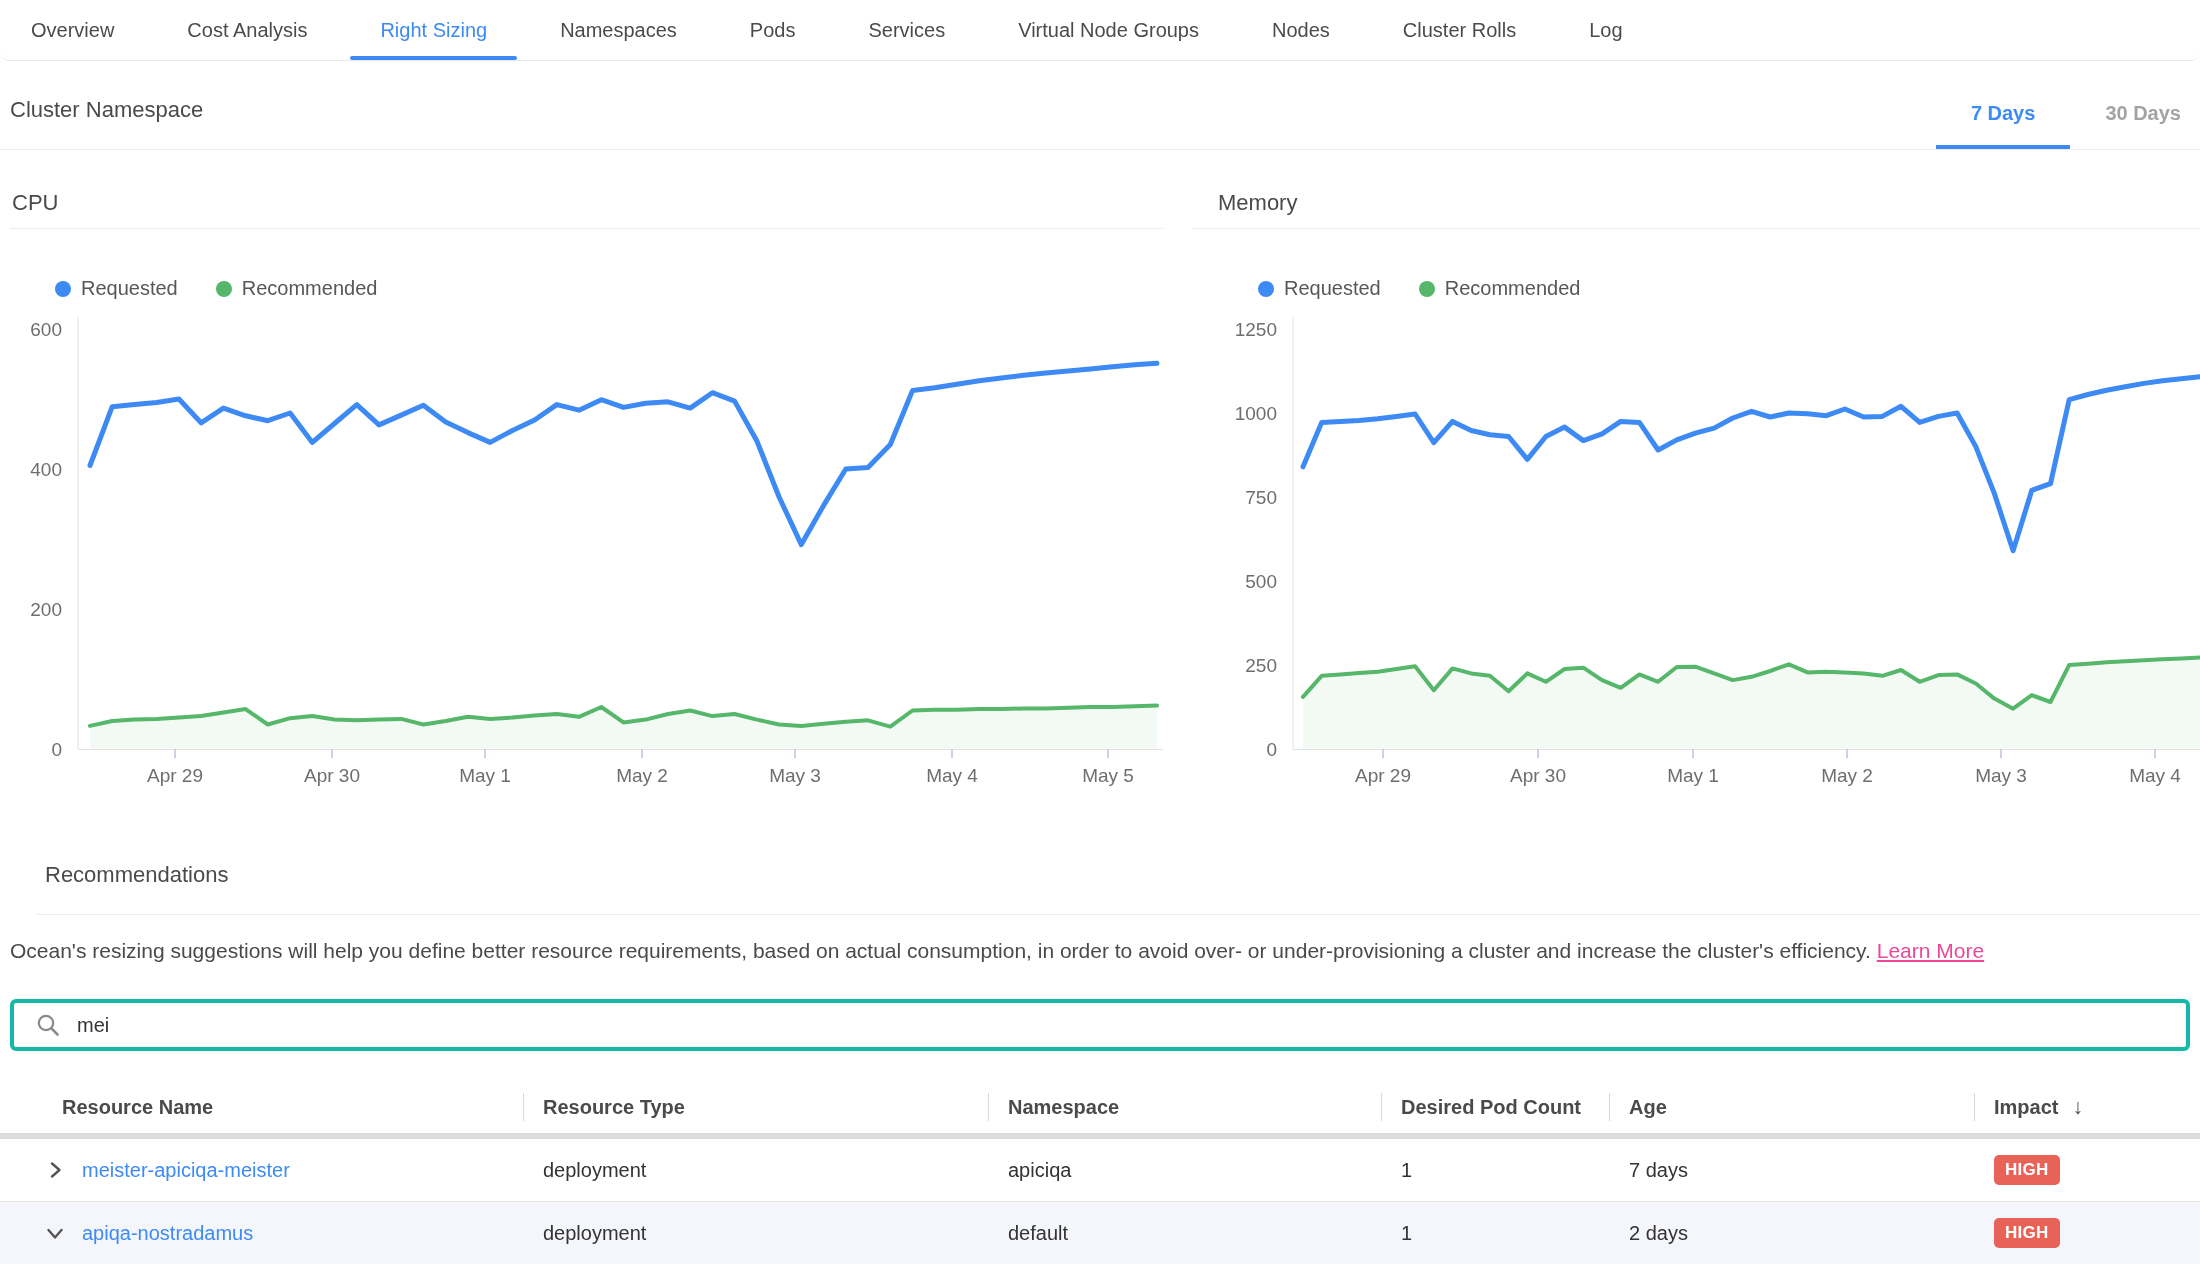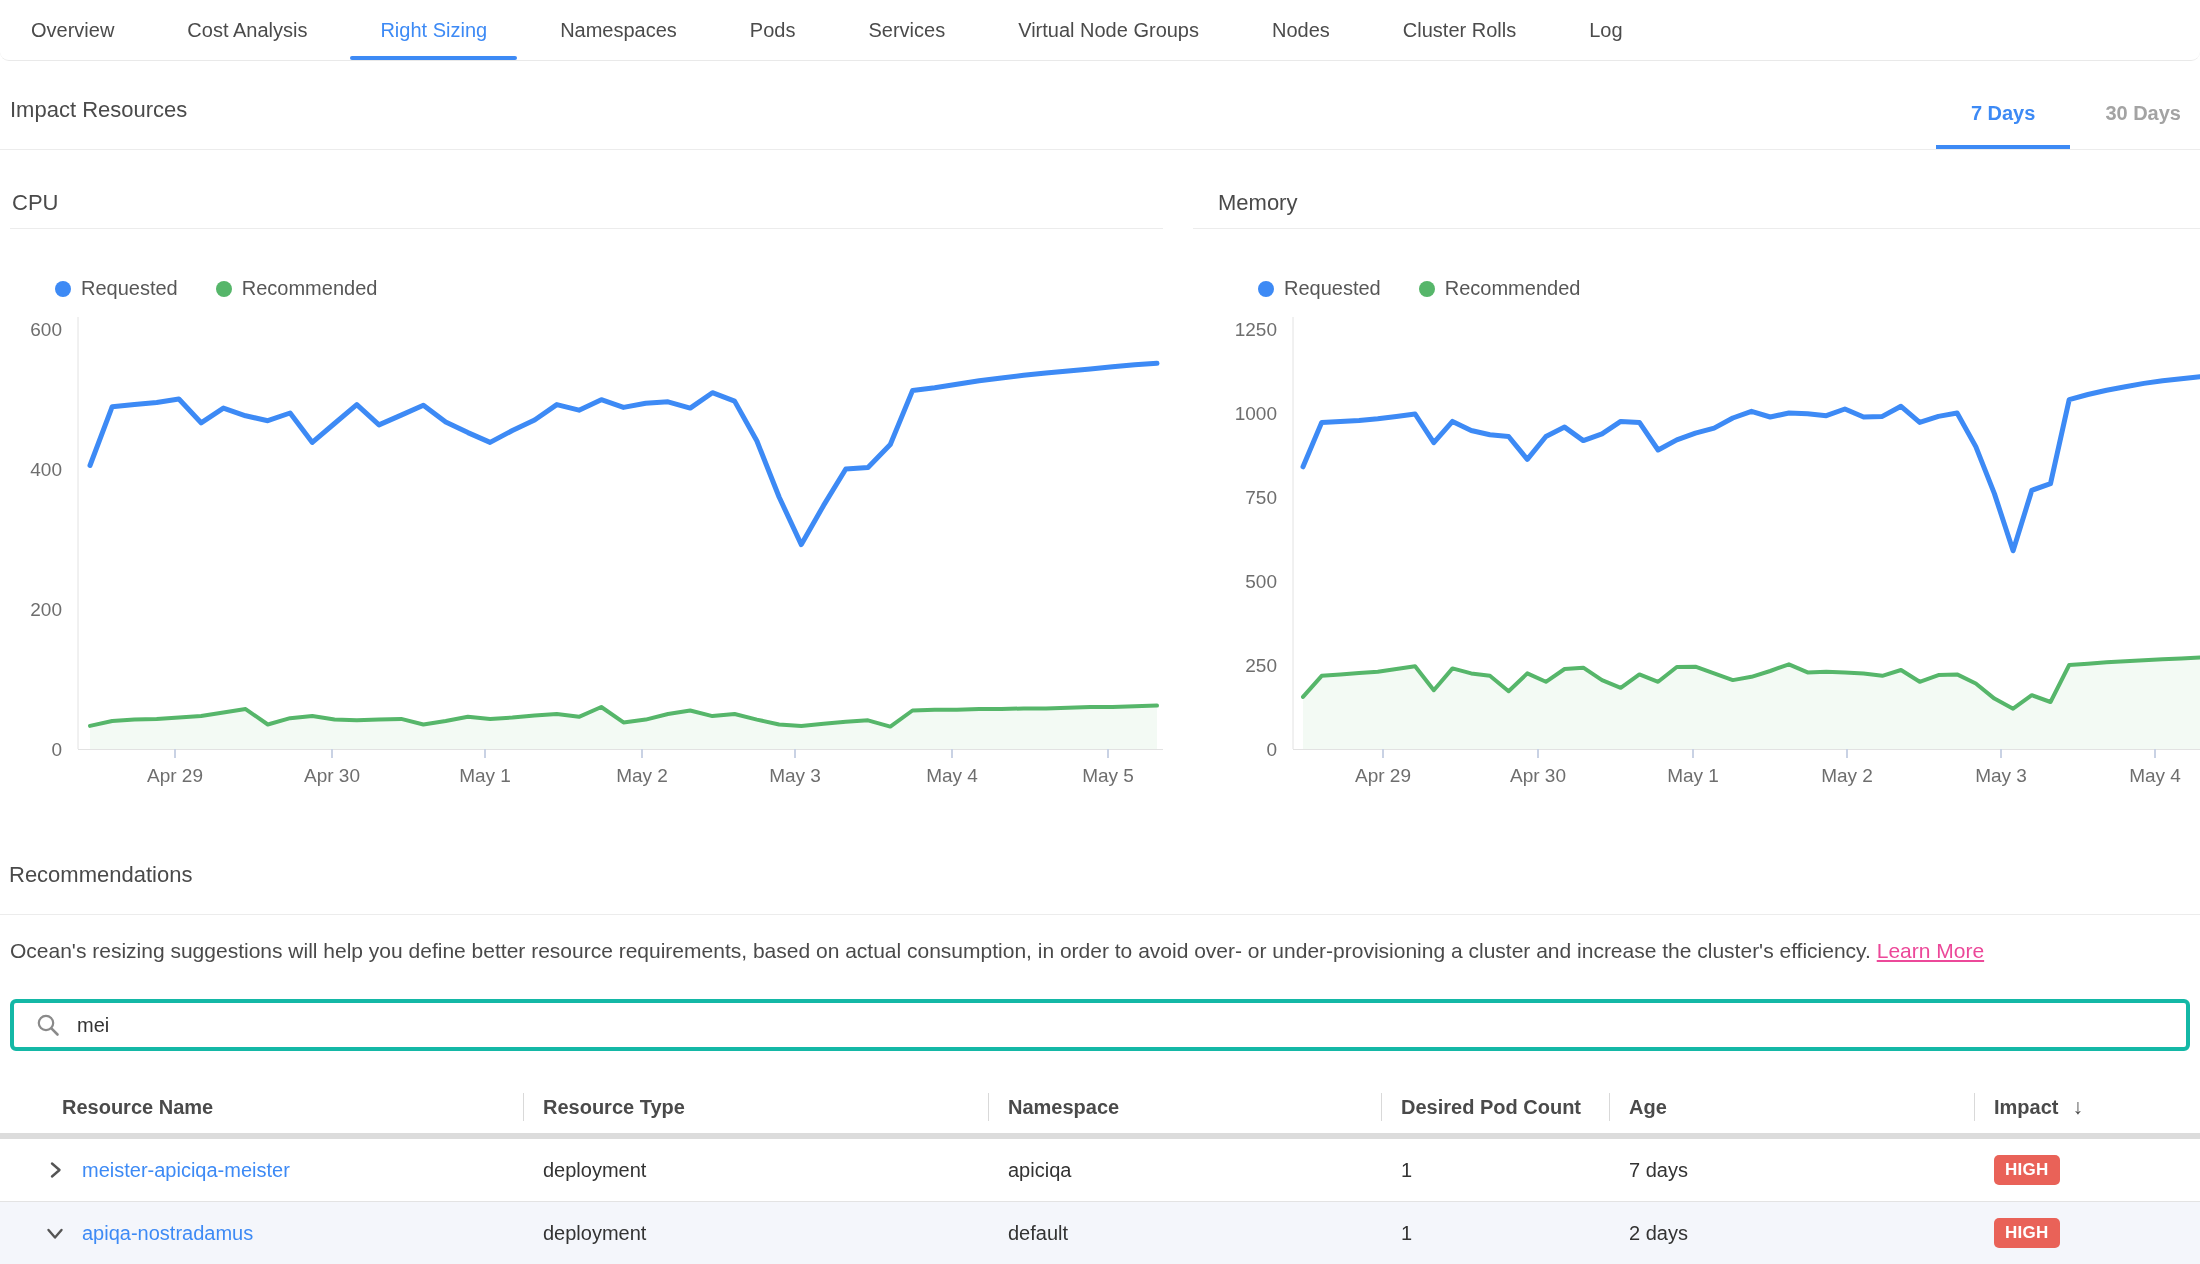--- a/index.html
+++ b/index.html
@@ -54,21 +54,21 @@
   }
   .memory .chart-title { padding-left: 25px; }
   .legend { display: flex; align-items: center; gap: 38px; margin: 48px 0 14px 45px; }
   .memory .legend { margin-left: 65px; }
   .legend-item { display: flex; align-items: center; gap: 10px; font-size: 20px; color: #575757; cursor: pointer; }
   .legend-dot { width: 16px; height: 16px; border-radius: 50%; flex: none; }
   .chart-svg { display: block; }
   .chart-svg text { font-family: "Liberation Sans", "DejaVu Sans", sans-serif; }
 
   
-  .reco-header { border-bottom: 1px solid #ececec; padding: 70px 0 26px 9px; }
+  .reco-header { border-bottom: 1px solid #ececec; padding: 70px 0 26px 9px; margin-left: 36px; }
   .reco-title { font-size: 22px; font-weight: 400; color: #4a4a4a; }
   .reco-desc { margin: 22px 10px 0; font-size: 21px; color: #4a4a4a; line-height: 1.35; }
   .reco-desc a { color: #ec4899; text-decoration: underline; cursor: pointer; }
 
   
   .search-box {
     margin: 34px 10px 0; height: 52px; border: 4px solid #14b8a6; border-radius: 6px;
     display: flex; align-items: center; padding: 0 20px 0 22px; background: #fff;
   }
   .search-input {
@@ -114,21 +114,21 @@
     <div class="tab">Namespaces</div>
     <div class="tab">Pods</div>
     <div class="tab">Services</div>
     <div class="tab">Virtual Node Groups</div>
     <div class="tab">Nodes</div>
     <div class="tab">Cluster Rolls</div>
     <div class="tab">Log</div>
   </nav>
 
 <div class="section-header">
-  <div class="section-title">Impact Resources</div>
+  <div class="section-title">Cluster Namespace</div>
   <div class="period-toggle">
       <div class="period active">7 Days</div>
       <div class="period">30 Days</div>
     </div>
 </div>
 
 <div class="charts">
   <section class="chart-panel cpu">
     <div class="chart-title">CPU</div>
     <div class="legend">

